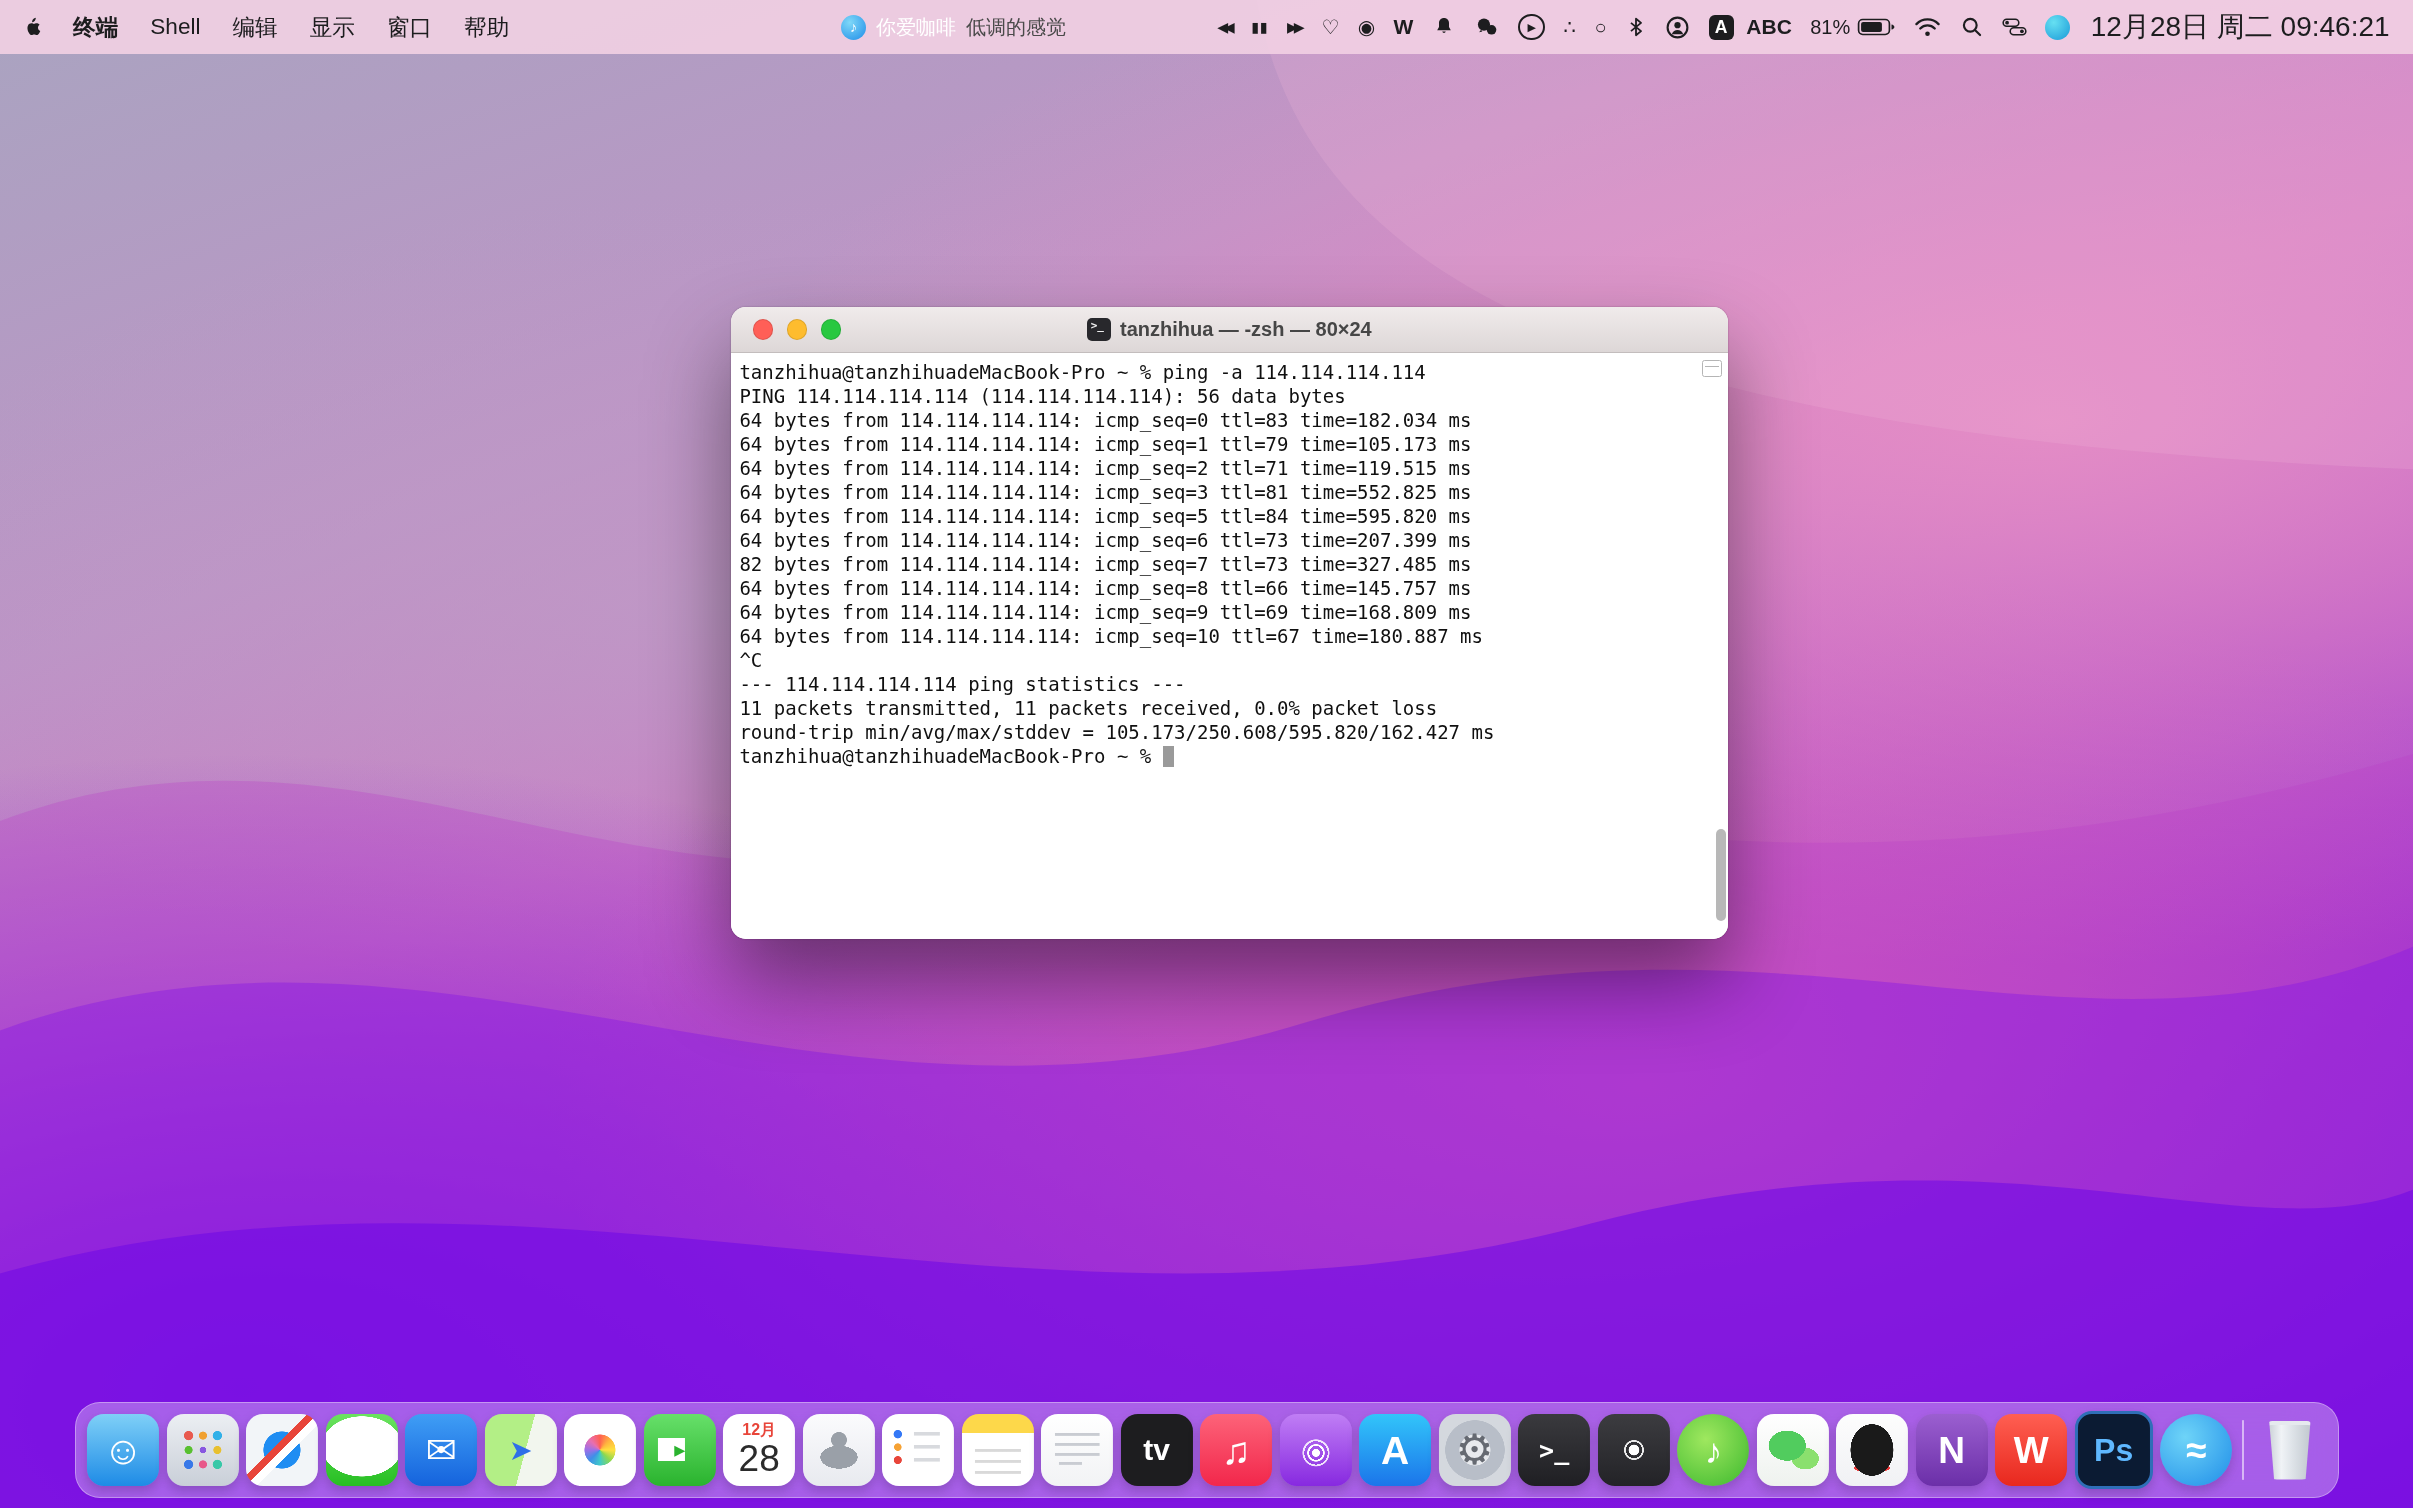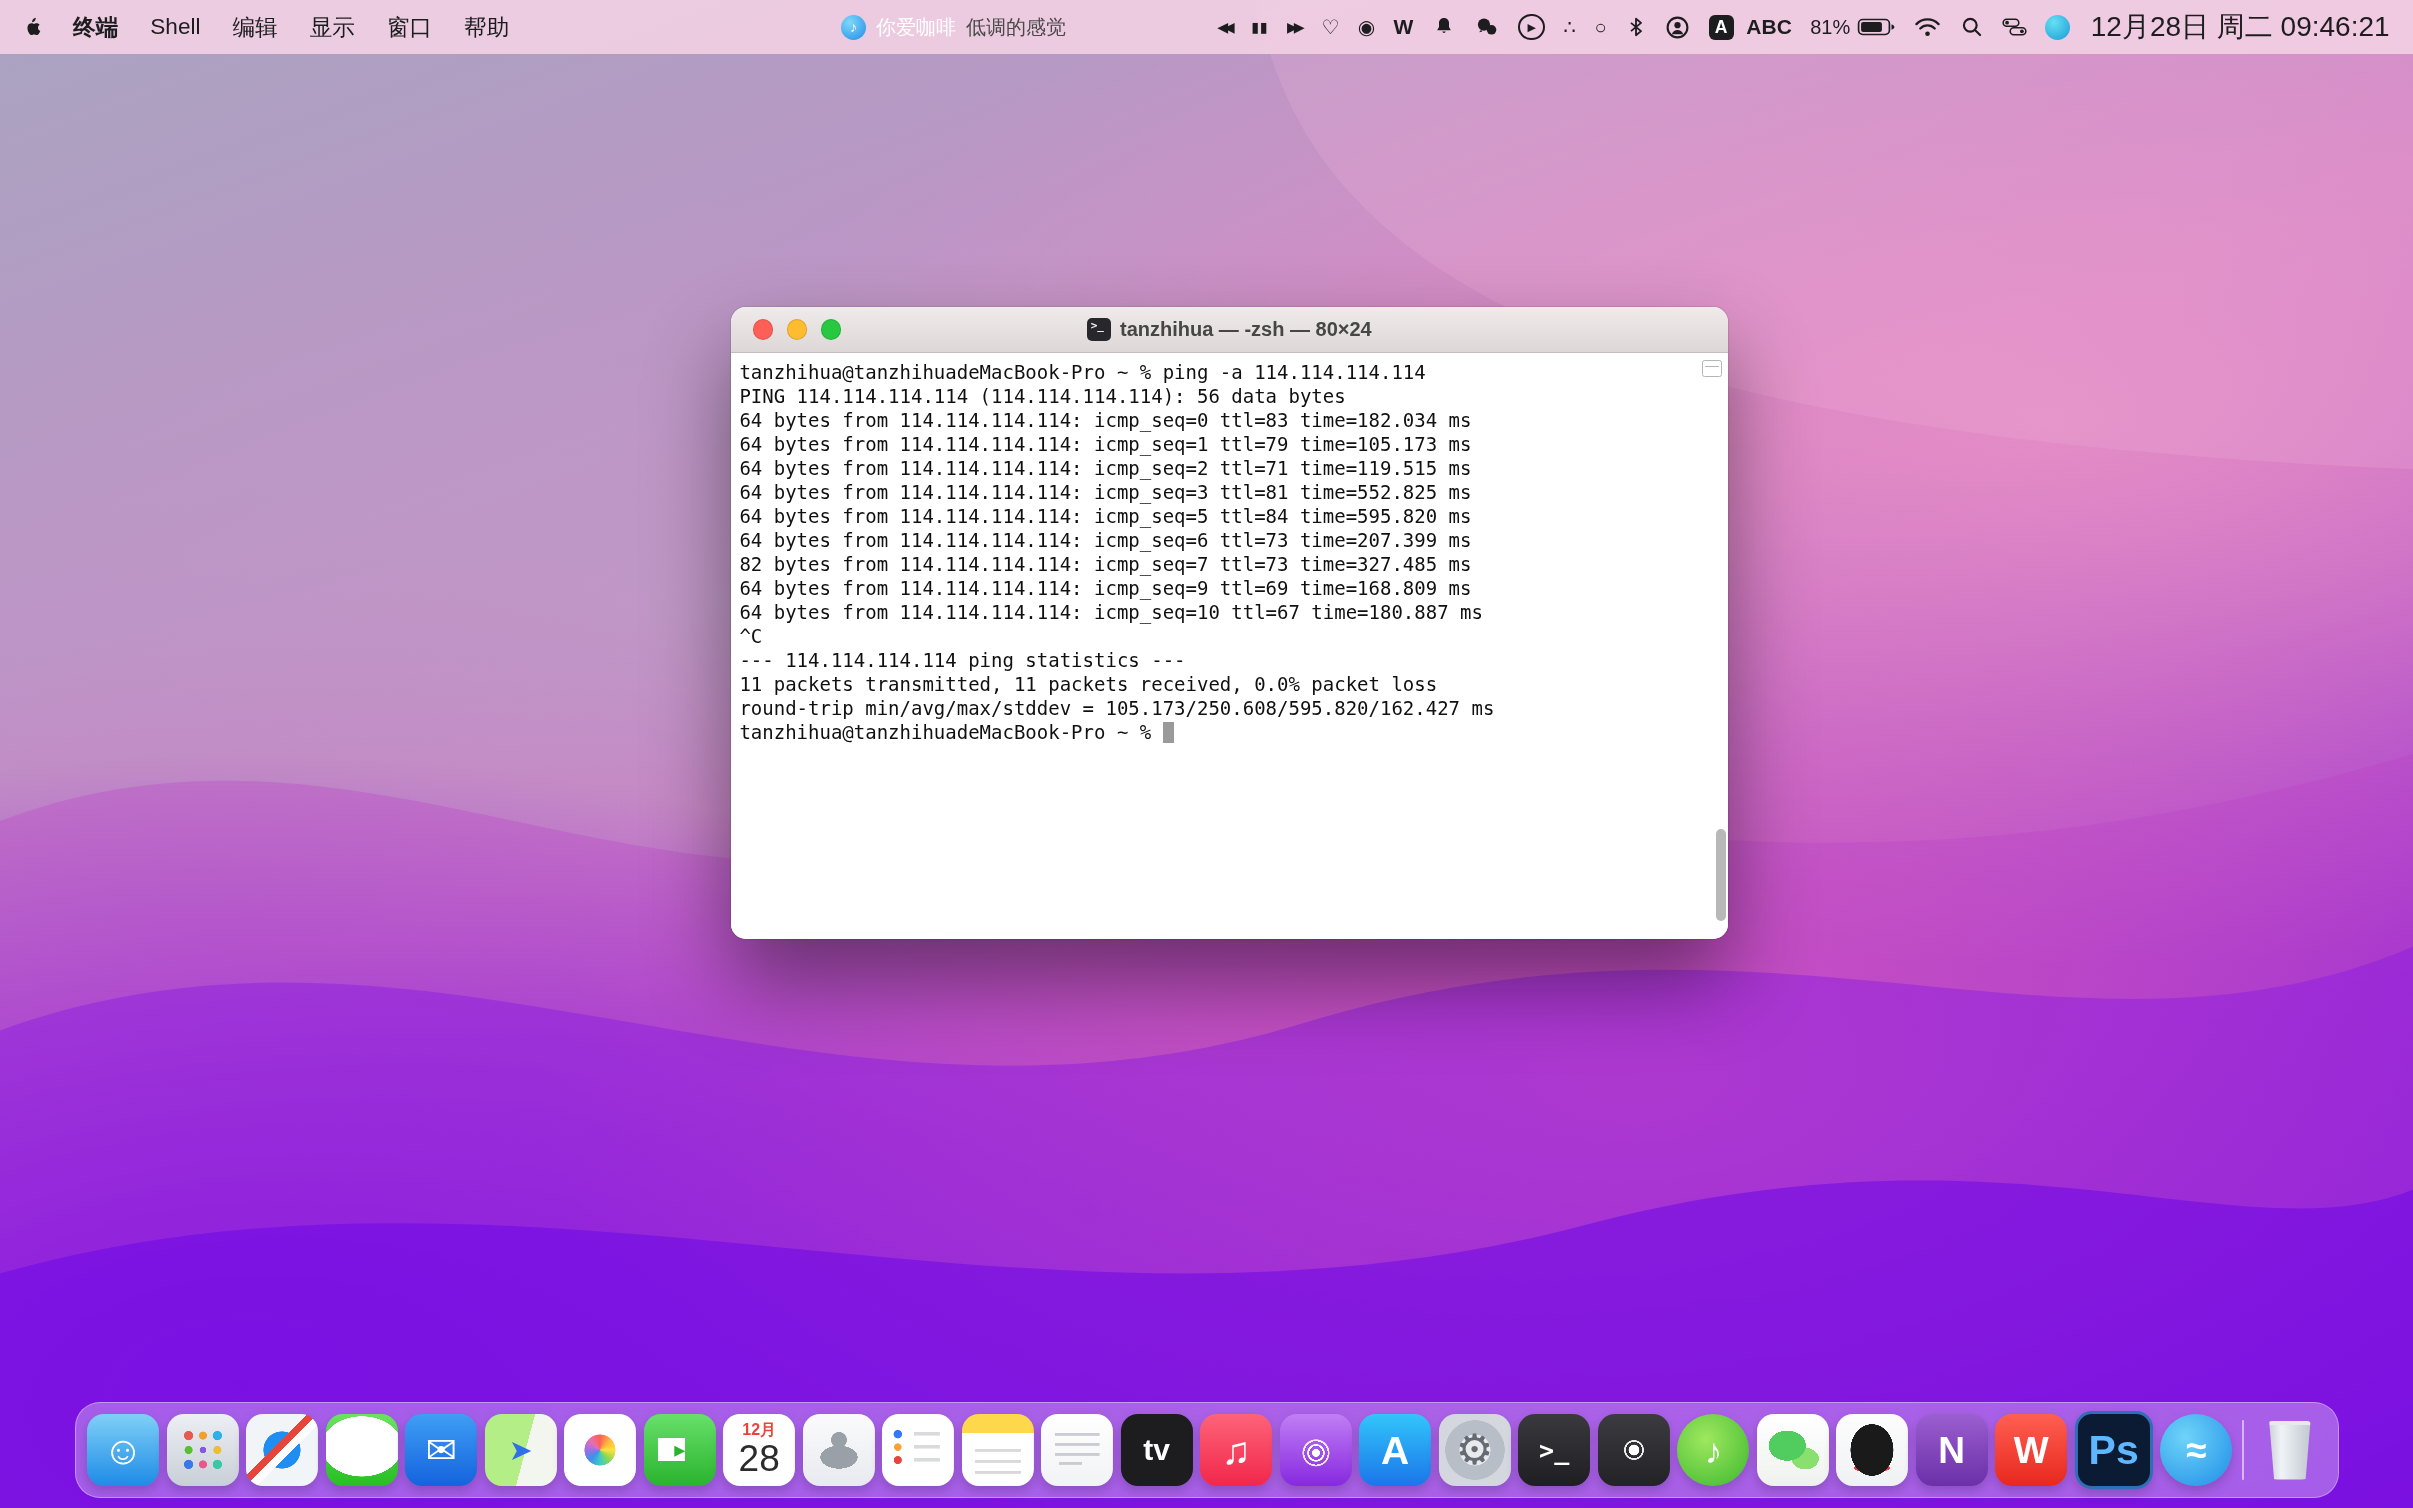--- a/index.html
+++ b/index.html
@@ -220,20 +220,21 @@
       <div class="term-lines">
           <div class="term-line">tanzhihua@tanzhihuadeMacBook-Pro ~ % ping -a 114.114.114.114</div>
           <div class="term-line">PING 114.114.114.114 (114.114.114.114): 56 data bytes</div>
           <div class="term-line">64 bytes from 114.114.114.114: icmp_seq=0 ttl=83 time=182.034 ms</div>
           <div class="term-line">64 bytes from 114.114.114.114: icmp_seq=1 ttl=79 time=105.173 ms</div>
           <div class="term-line">64 bytes from 114.114.114.114: icmp_seq=2 ttl=71 time=119.515 ms</div>
           <div class="term-line">64 bytes from 114.114.114.114: icmp_seq=3 ttl=81 time=552.825 ms</div>
           <div class="term-line">64 bytes from 114.114.114.114: icmp_seq=5 ttl=84 time=595.820 ms</div>
           <div class="term-line">64 bytes from 114.114.114.114: icmp_seq=6 ttl=73 time=207.399 ms</div>
           <div class="term-line">82 bytes from 114.114.114.114: icmp_seq=7 ttl=73 time=327.485 ms</div>
+          <div class="term-line">64 bytes from 114.114.114.114: icmp_seq=8 ttl=66 time=145.757 ms</div>
           <div class="term-line">64 bytes from 114.114.114.114: icmp_seq=9 ttl=69 time=168.809 ms</div>
           <div class="term-line">64 bytes from 114.114.114.114: icmp_seq=10 ttl=67 time=180.887 ms</div>
           <div class="term-line">^C</div>
           <div class="term-line">--- 114.114.114.114 ping statistics ---</div>
           <div class="term-line">11 packets transmitted, 11 packets received, 0.0% packet loss</div>
           <div class="term-line">round-trip min/avg/max/stddev = 105.173/250.608/595.820/162.427 ms</div>
           <div class="term-line">tanzhihua@tanzhihuadeMacBook-Pro ~ % <span class="cursor"></span></div>
         </div>
       <div class="split-btn"></div>
       <div class="scroll-thumb"></div>
@@ -288,21 +289,21 @@
         </div>
         <div class="dock-icon" style="background: radial-gradient(26% 21% at 42% 44%, rgb(81, 204, 94) 99%, transparent), radial-gradient(19% 15% at 67% 62%, rgb(138, 224, 110) 99%, transparent), linear-gradient(rgb(255, 255, 255), rgb(238, 242, 238));"></div>
         <div class="dock-icon" style="background: radial-gradient(30% 36%, rgb(26, 26, 26) 99%, transparent), radial-gradient(17% 19% at 50% 62%, rgb(255, 255, 255) 99%, transparent), radial-gradient(25% 6% at 50% 75%, rgb(232, 58, 58) 99%, transparent), linear-gradient(rgb(253, 253, 253), rgb(240, 241, 244));"></div>
         <div class="dock-icon" style="background: linear-gradient(rgb(155, 95, 208), rgb(107, 47, 168));">
           <span class="glyph" style="color: rgb(255, 255, 255); font-size: 37px;">N</span>
         </div>
         <div class="dock-icon" style="background: linear-gradient(rgb(255, 95, 82), rgb(232, 40, 30));">
           <span class="glyph" style="color: rgb(255, 255, 255); font-size: 37px;">W</span>
         </div>
         <div class="dock-icon" style="background: rgb(11, 27, 51); border: 3.4px solid rgb(47, 111, 184);">
-          <span class="glyph" style="color: rgb(95, 184, 255); font-size: 41px;">Ps</span>
+          <span class="glyph" style="color: rgb(95, 184, 255); font-size: 32px;">Ps</span>
         </div>
         <div class="dock-icon round" style="background: radial-gradient(circle at 35% 32%, rgb(110, 212, 248), rgb(31, 141, 232));">
           <span class="glyph" style="color: rgb(255, 255, 255); font-size: 37px;">≈</span>
         </div>
       </div>
     <div class="dock-divider"></div>
     <div class="dock-icon trash">
       <div class="trash-body"></div>
     </div>
   </div>

